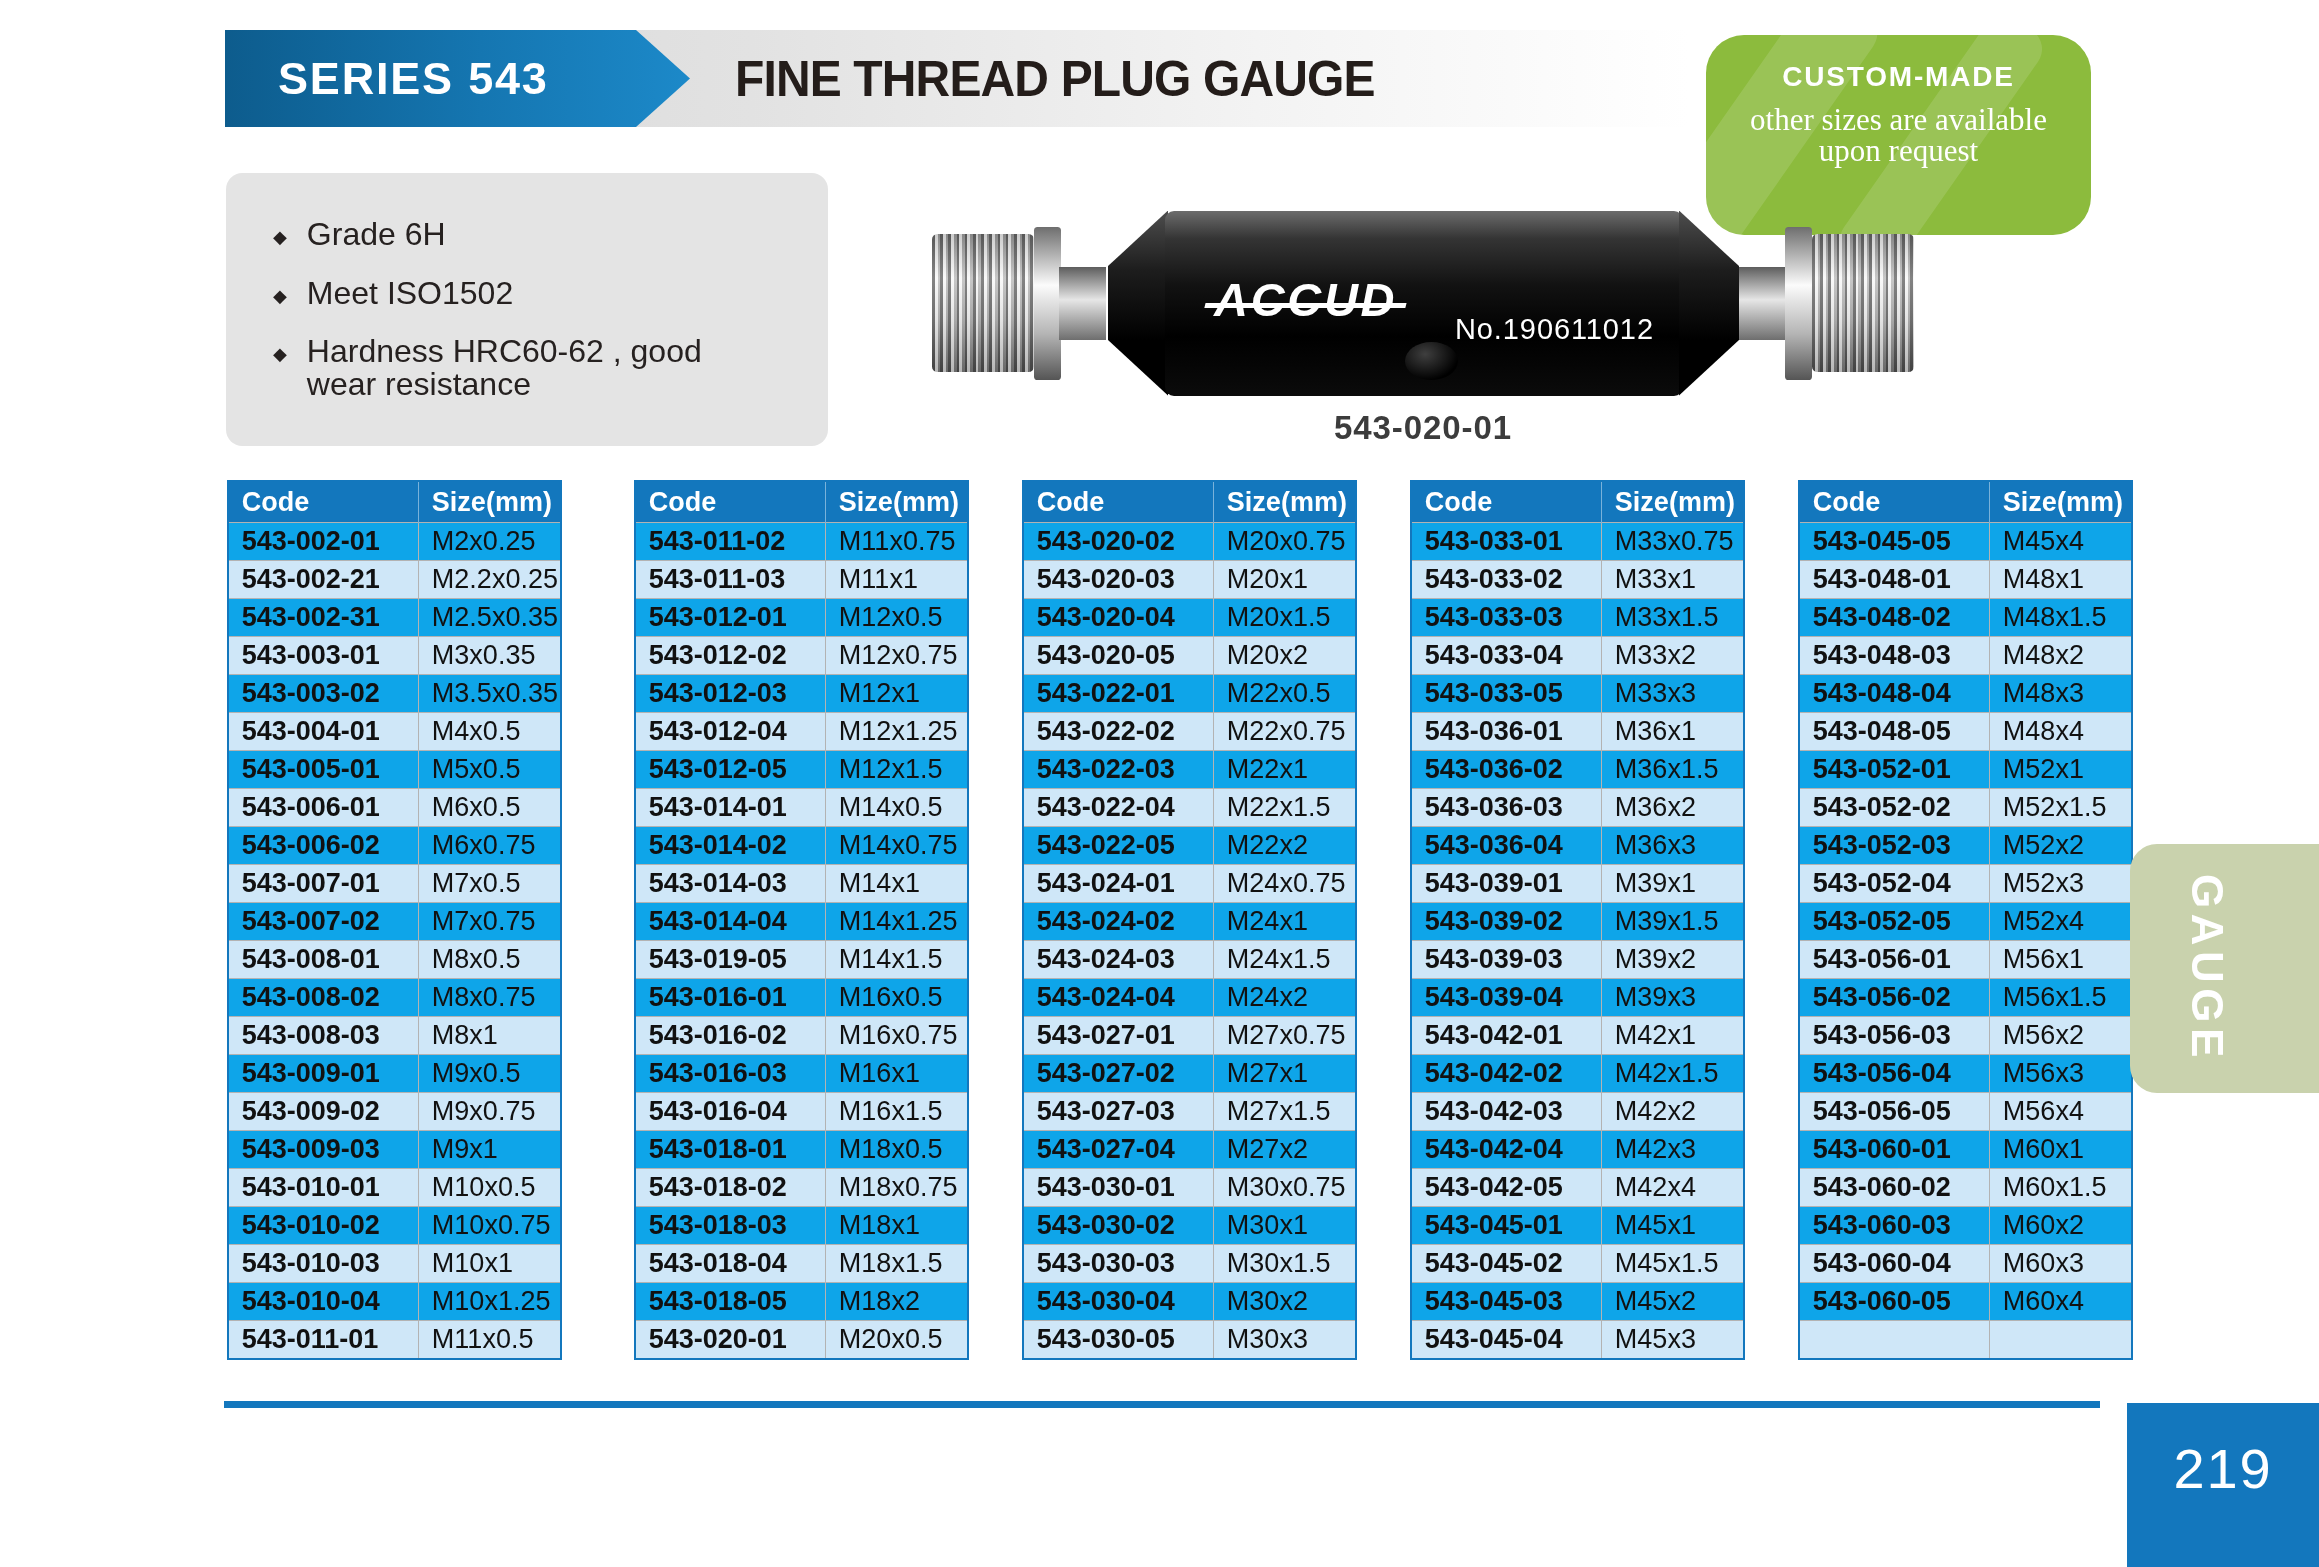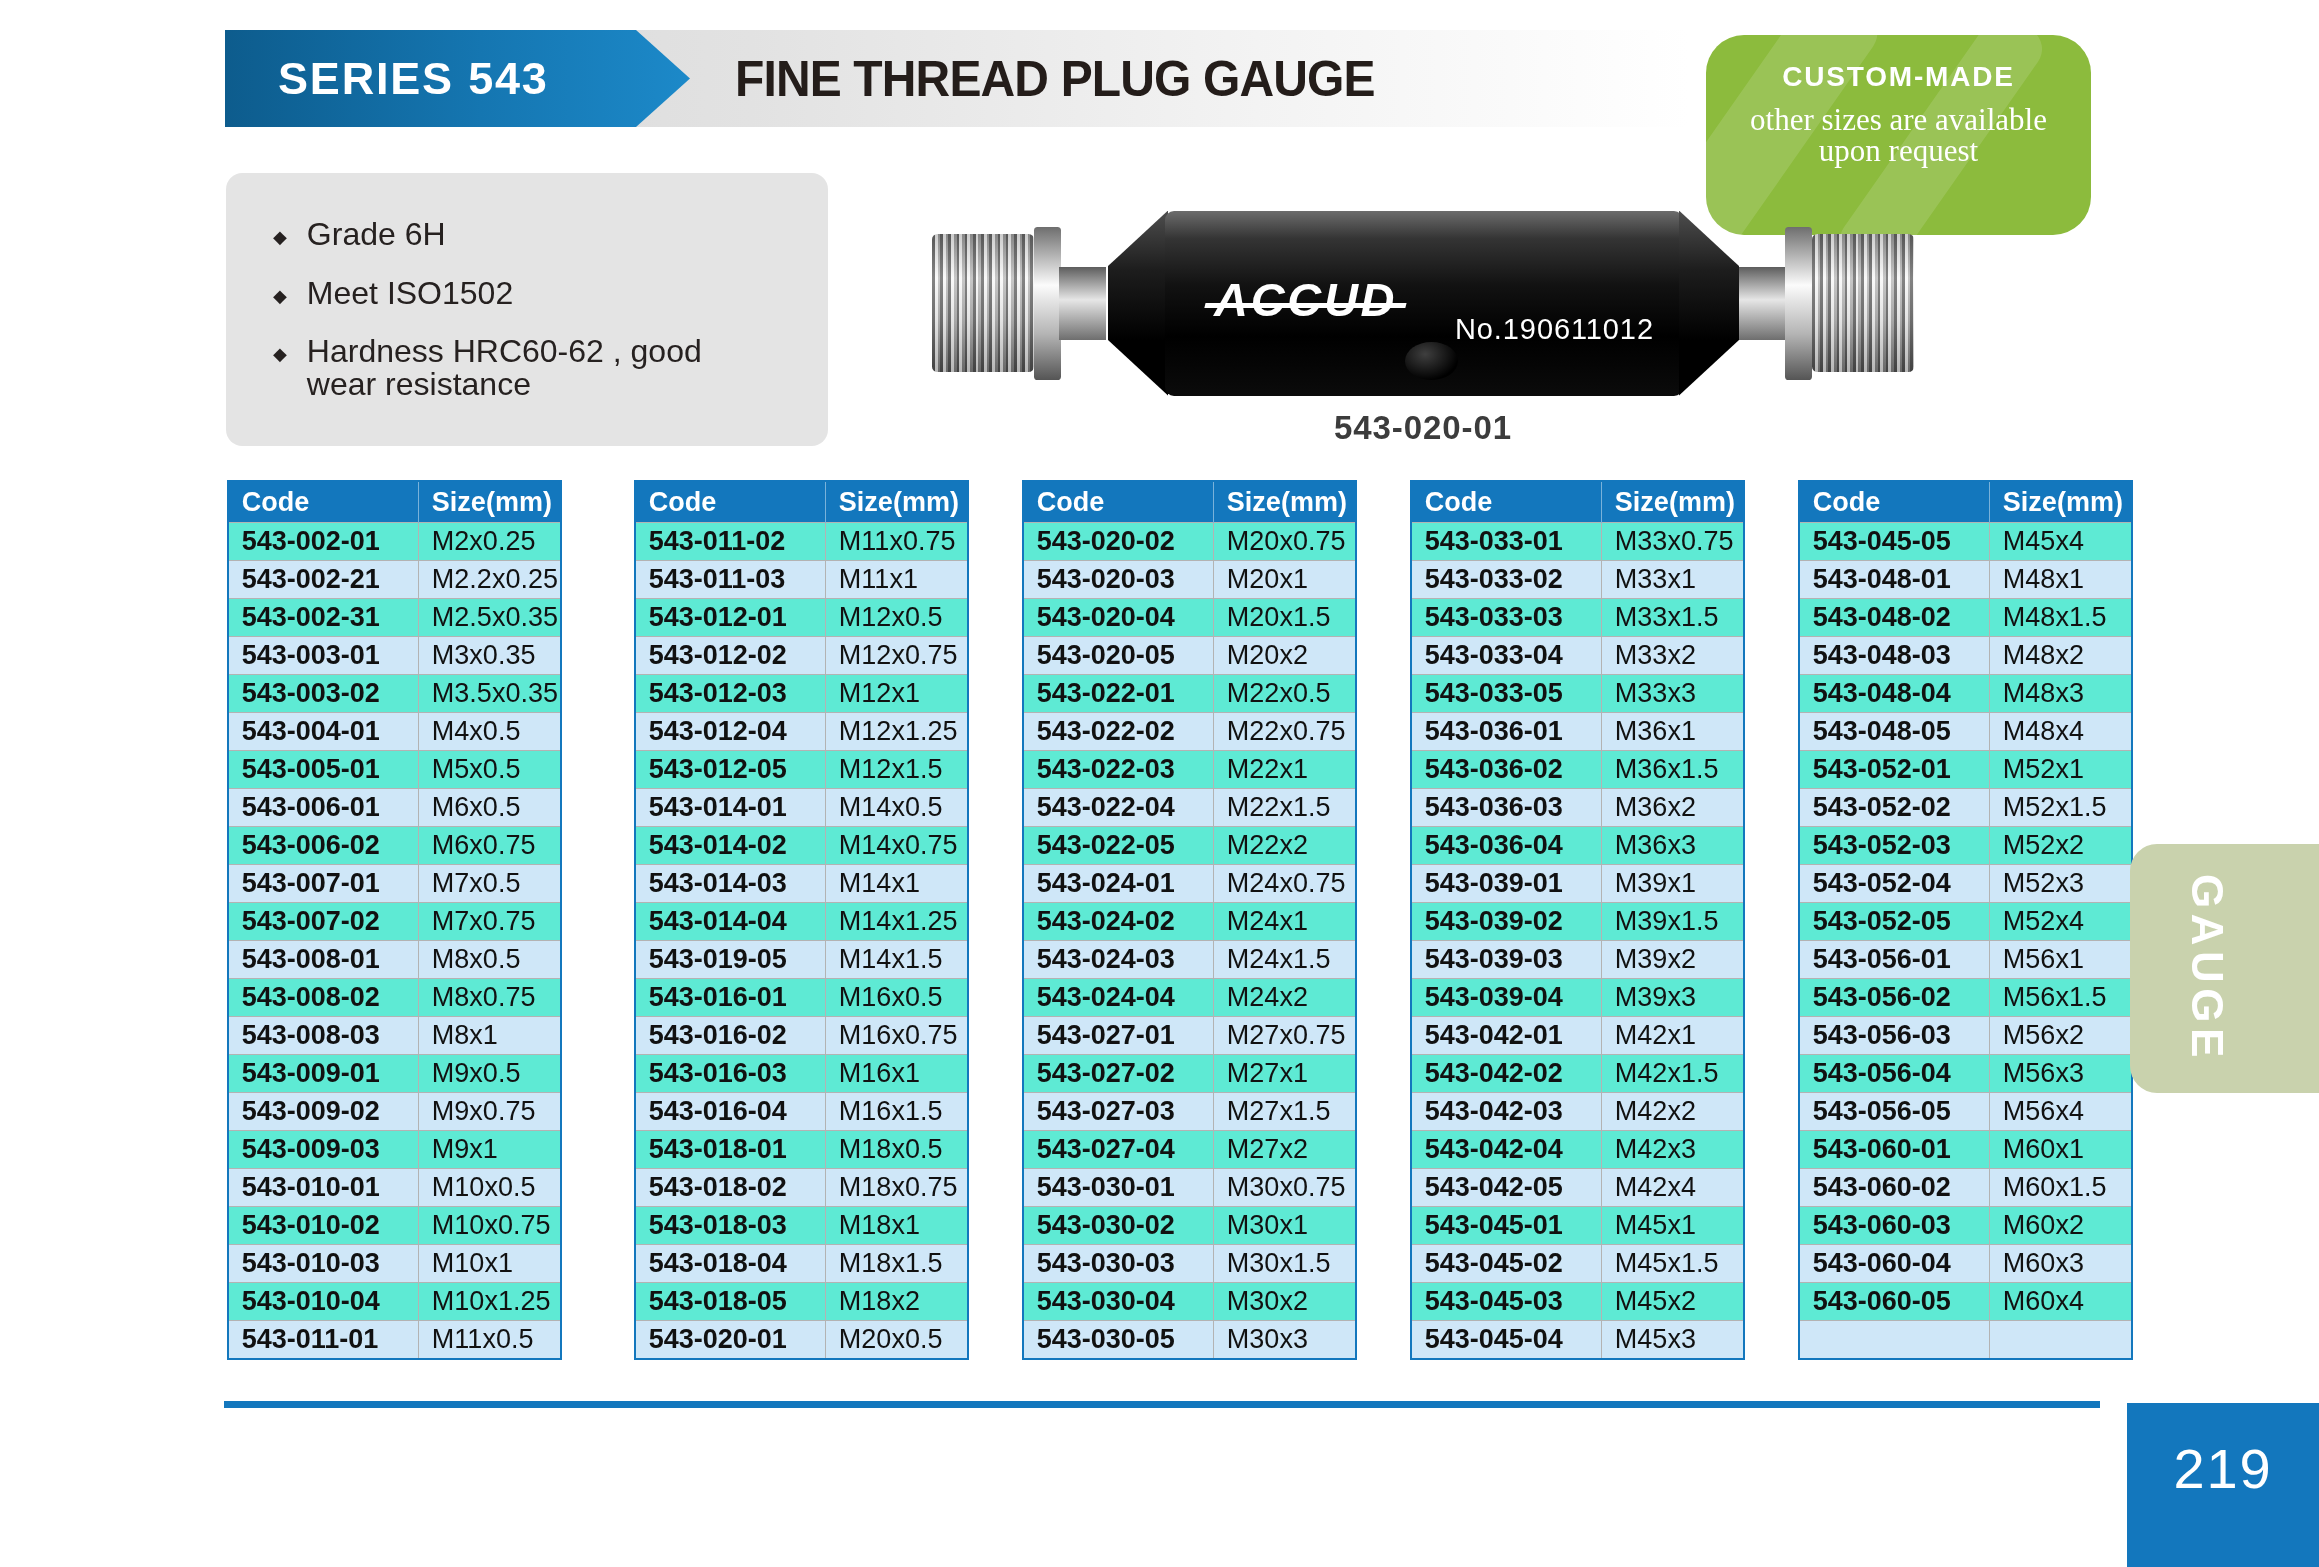--- a/index.html
+++ b/index.html
@@ -95,21 +95,21 @@
     background:radial-gradient(ellipse at 38% 32%, #3f3f3f, #000 72%); z-index:2;
   }
   .caption {
     position:absolute; left:932px; top:409px; width:982px; text-align:center;
     font-size:33px; font-weight:bold; color:#3c3c3c; letter-spacing:0.9px;
   }
   
   table.spec {
     position:absolute; top:480px; width:335px;
     border-collapse:collapse; table-layout:fixed;
-    border:2.7px solid #1377bd; background:#5eead4;
+    border:2.7px solid #1377bd; background:#0ea5e9;
   }
   table.spec th {
     background:#1377bd; color:#fff; font-size:27px; font-weight:bold;
     text-align:left; height:40px; padding:0 0 0 12.7px;
   }
   table.spec th.col-code { width:53%; border-right:1.8px solid #79b2da; }
   table.spec td {
     font-size:27px; color:#111; height:37px; padding:0 0 0 12.7px;
     border-top:0.9px solid #b3b3b3; white-space:nowrap; overflow:hidden;
   }

